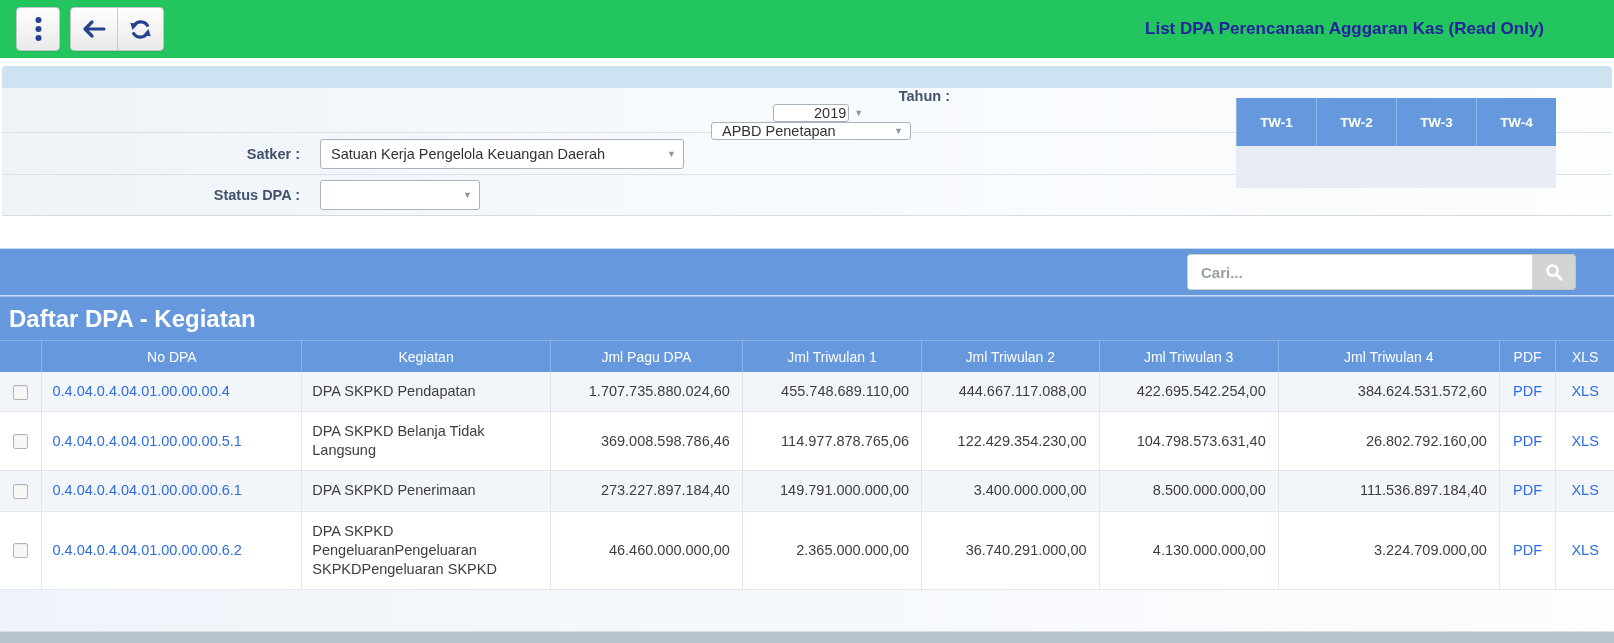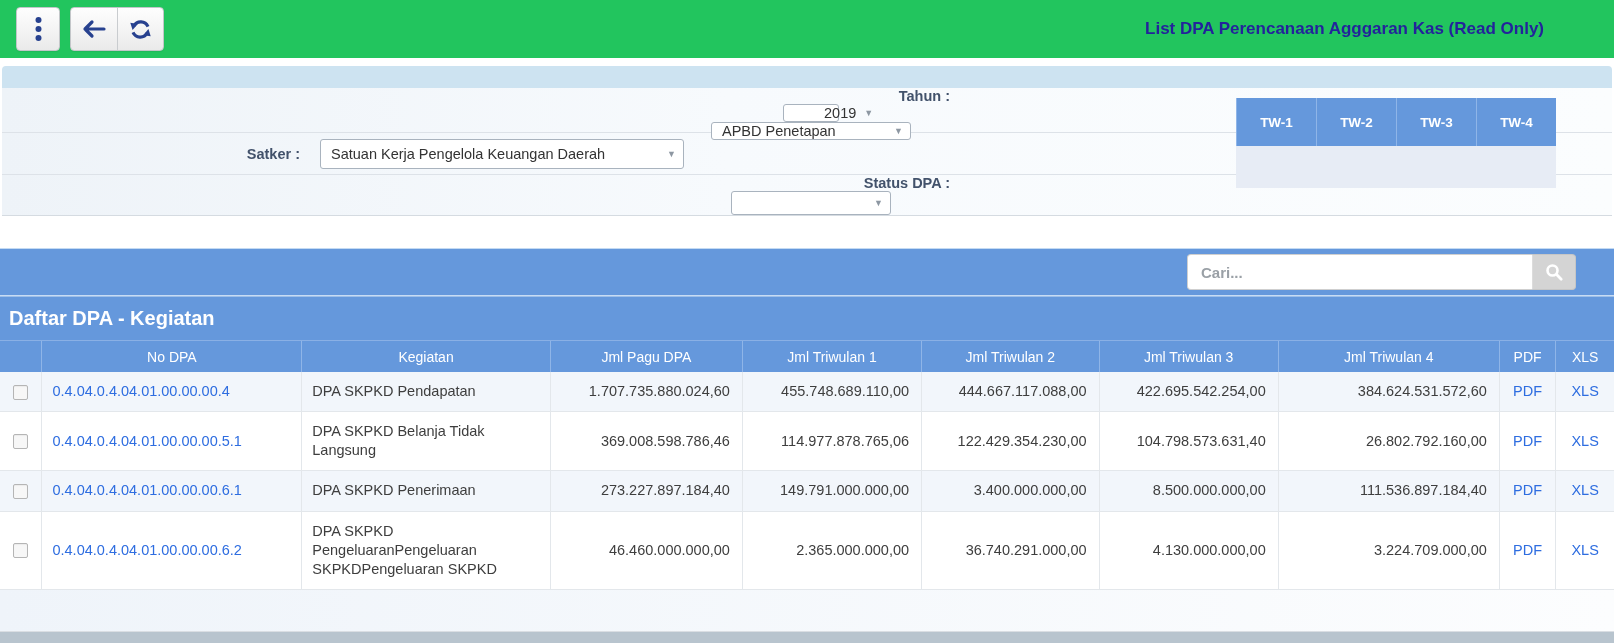--- a/index.html
+++ b/index.html
@@ -18,27 +18,27 @@
   .tb-group .tb-seg + .tb-seg { border-left:1px solid #c9cccf; }
   .page-title { position:absolute; right:70px; top:50%; transform:translateY(-50%);
              color:var(--navy); font-weight:bold; font-size:17px; }
 
   
   .band { height:22px; margin:8px 2px 0 2px; background:var(--band); border-radius:4px 4px 0 0; }
   .filter-panel { margin:0 2px; position:relative;
              background:linear-gradient(90deg,#eef3f8 0%,#f7fafd 45%,#fbfdfe 100%);
              border-bottom:1px solid #d5dbe1; }
   .filter-row { display:flex; align-items:center; border-bottom:1px solid #dde2e8; }
-  .filter-row.r1 { height:45px;flex-direction:column; } .filter-row.r2 { height:42px; } .filter-row.r3 { height:40px; border-bottom:none;flex-direction:column; }
+  .filter-row.r1 { height:45px;flex-direction:column; } .filter-row.r2 { height:42px; } .filter-row.r3 { height:40px; border-bottom:none; }
   .filter-label { width:310px; text-align:right; font-weight:bold; color:#42526b;
              font-size:14.5px; padding-right:12px; }
   .combo { height:30px; margin-left:8px; background:#fff; border:1px solid #a9b3be; border-radius:3px;
              display:flex; align-items:center; padding:0 7px 0 10px; font-size:14.5px; color:#333; cursor:pointer; }
   .combo .arrow { margin-left:auto; padding-left:8px; color:#8d97a2; font-size:9px; }
-  .combo-tahun { width:56px;padding-left:40px; } .combo-apbd { width:200px; } .combo-satker { width:364px; } .combo-status { width:160px; }
+  .combo-tahun { width:76px;padding-left:40px; } .combo-apbd { width:200px; } .combo-satker { width:364px; } .combo-status { width:160px; }
 
   
   .tabs-area { position:absolute; top:10px; right:56px; display:flex; align-items:flex-start; }
   .tab-komposisi { width:132px; height:74px; background:var(--accent); color:#fff; font-weight:bold;
              font-size:13.5px; line-height:1.45; text-align:center; display:flex; align-items:center;
              justify-content:center; padding:2px 3px; cursor:pointer; }
   .tw-wrap { width:320px; }
   .tw-row { display:flex; height:48px; }
   .tab-tw { flex:1; background:var(--accent); color:#fff; font-weight:bold; font-size:13.5px;
              display:flex; align-items:center; justify-content:center; cursor:pointer;
@@ -52,21 +52,21 @@
   .search-input { width:345px; height:36px; border:1px solid #cfcfcf; border-right:none;
              border-radius:4px 0 0 4px; padding:0 13px; font-size:15px; font-weight:bold; color:#444; outline:none; }
   .search-input::placeholder { color:#9aa0a6; font-weight:bold; }
   .search-btn { width:44px; height:36px; border:1px solid #c6c6c6; border-left:1px solid #dcdcdc;
              border-radius:0 4px 4px 0; background:#d4d4d4; display:flex; align-items:center;
              justify-content:center; cursor:pointer; }
 
   
   .title-bar { height:45px; background:var(--accent); border-top:1px solid #9dbfe9;
              border-bottom:1px solid #8ab0e5; display:flex; align-items:center; padding-left:9px; }
-  .title-bar span { color:#fff; font-weight:bold; font-size:20px; }
+  .title-bar span { color:#fff; font-weight:bold; font-size:24px; }
   table { width:100%; border-collapse:collapse; table-layout:fixed; }
   thead th { background:var(--accent); color:#fff; font-weight:normal; font-size:14px; height:31px;
              border-left:1px solid var(--accent-border); cursor:pointer; }
   thead th:first-child { border-left:none; cursor:default; }
   tbody td { border-bottom:1px solid #e3e7eb; border-left:1px solid #e3e7eb;
              font-size:14.5px; color:#3e3e3e; padding:10px 10px; vertical-align:middle; line-height:1.32; }
   tbody td:first-child { border-left:none; text-align:center; }
   tbody tr:nth-child(odd) { background:var(--stripe); }
   tbody tr:nth-child(even) { background:#fff; }
   td.num { text-align:right; padding-right:12px; white-space:nowrap; }

